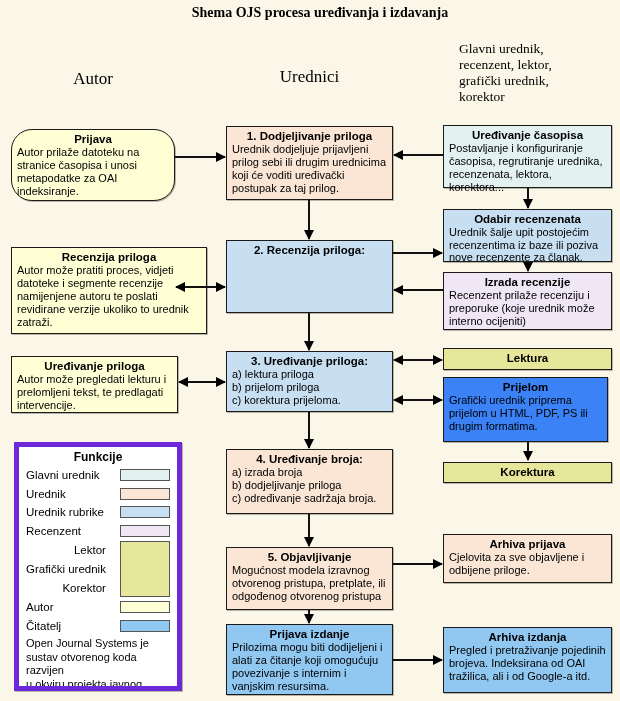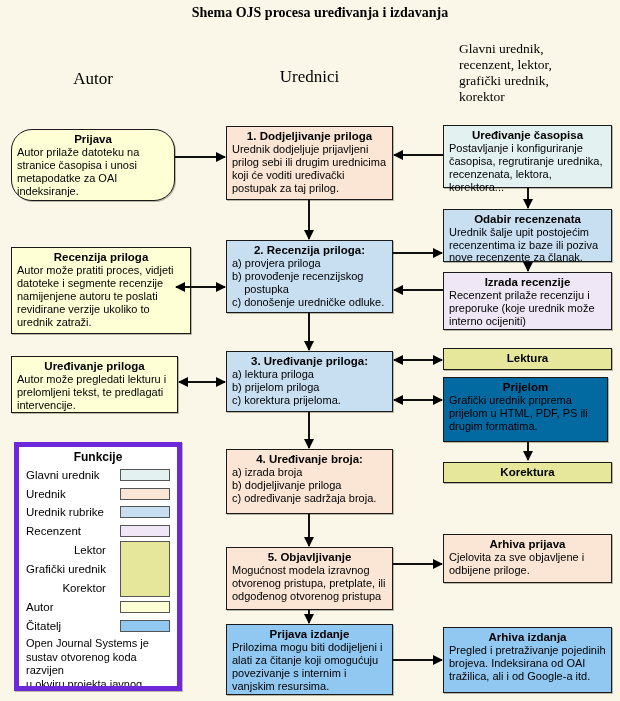--- a/index.html
+++ b/index.html
@@ -46,41 +46,37 @@
   <div id="hdr-ostali" class="col-header serif">Glavni urednik,
 recenzent, lektor,
 grafički urednik,
 korektor</div>
 
   <div class="box" style="left: 11px; top: 129px; width: 164px; height: 72px; background-color: rgb(255, 255, 214); border-radius: 21px;">
     <div class="t">Prijava</div>
     <div class="b">Autor prilaže datoteku na stranice časopisa i unosi metapodatke za OAI indeksiranje.</div>
   </div>
 
-  <div class="box" style="left: 11px; top: 247px; width: 180px; height: 87px; background-color: rgb(255, 255, 214);">
+  <div class="box" style="left: 11px; top: 247px; width: 196px; height: 87px; background-color: rgb(255, 255, 214);">
     <div class="t">Recenzija priloga</div>
     <div class="b">Autor može pratiti proces, vidjeti datoteke i segmente recenzije namijenjene autoru te poslati revidirane verzije ukoliko to urednik zatraži.</div>
   </div>
 
   <div class="box" style="left: 11px; top: 356px; width: 167px; height: 57px; background-color: rgb(255, 255, 214);">
     <div class="t">Uređivanje priloga</div>
     <div class="b">Autor može pregledati lekturu i prelomljeni tekst, te predlagati intervencije.</div>
   </div>
 
   <div class="box" style="left: 226px; top: 126px; width: 167px; height: 74px; background-color: rgb(251, 230, 213);">
     <div class="t">1. Dodjeljivanje priloga</div>
     <div class="b">Urednik dodjeljuje prijavljeni prilog sebi ili drugim urednicima koji će voditi uređivački postupak za taj prilog.</div>
   </div>
 
   <div class="box" style="left: 226px; top: 240px; width: 167px; height: 73px; background-color: rgb(200, 223, 242);">
     <div class="t">2. Recenzija priloga:</div>
-    <div class="b">a) provjera priloga
-b) provođenje recenzijskog
-&nbsp;&nbsp;&nbsp;&nbsp;postupka
-c) donošenje uredničke odluke.</div>
   </div>
 
   <div class="box" style="left: 226px; top: 351px; width: 167px; height: 61px; background-color: rgb(200, 223, 242);">
     <div class="t">3. Uređivanje priloga:</div>
     <div class="b">a) lektura priloga
 b) prijelom priloga
 c) korektura prijeloma.</div>
   </div>
 
   <div class="box" style="left: 226px; top: 449px; width: 167px; height: 65px; background-color: rgb(251, 230, 213);">
@@ -112,21 +108,21 @@
 
   <div class="box" style="left: 443px; top: 272px; width: 169px; height: 58px; background-color: rgb(239, 231, 246);">
     <div class="t">Izrada recenzije</div>
     <div class="b">Recenzent prilaže recenziju i preporuke (koje urednik može interno ocijeniti)</div>
   </div>
 
   <div class="box" style="left: 443px; top: 348px; width: 169px; height: 22px; background-color: rgb(230, 231, 155);">
     <div class="t">Lektura</div>
   </div>
 
-  <div class="box" style="left: 443px; top: 377px; width: 165px; height: 65px; background-color: #0369a1;">
+  <div class="box" style="left: 443px; top: 377px; width: 165px; height: 65px; background-color: #3b82f6;">
     <div class="t">Prijelom</div>
     <div class="b">Grafički urednik priprema prijelom u HTML, PDF, PS ili drugim formatima.</div>
   </div>
 
   <div class="box" style="left: 443px; top: 462px; width: 169px; height: 21px; background-color: rgb(230, 231, 155);">
     <div class="t">Korektura</div>
   </div>
 
   <div class="box" style="left: 443px; top: 534px; width: 169px; height: 49px; background-color: rgb(251, 230, 213);">
     <div class="t">Arhiva prijava</div>

